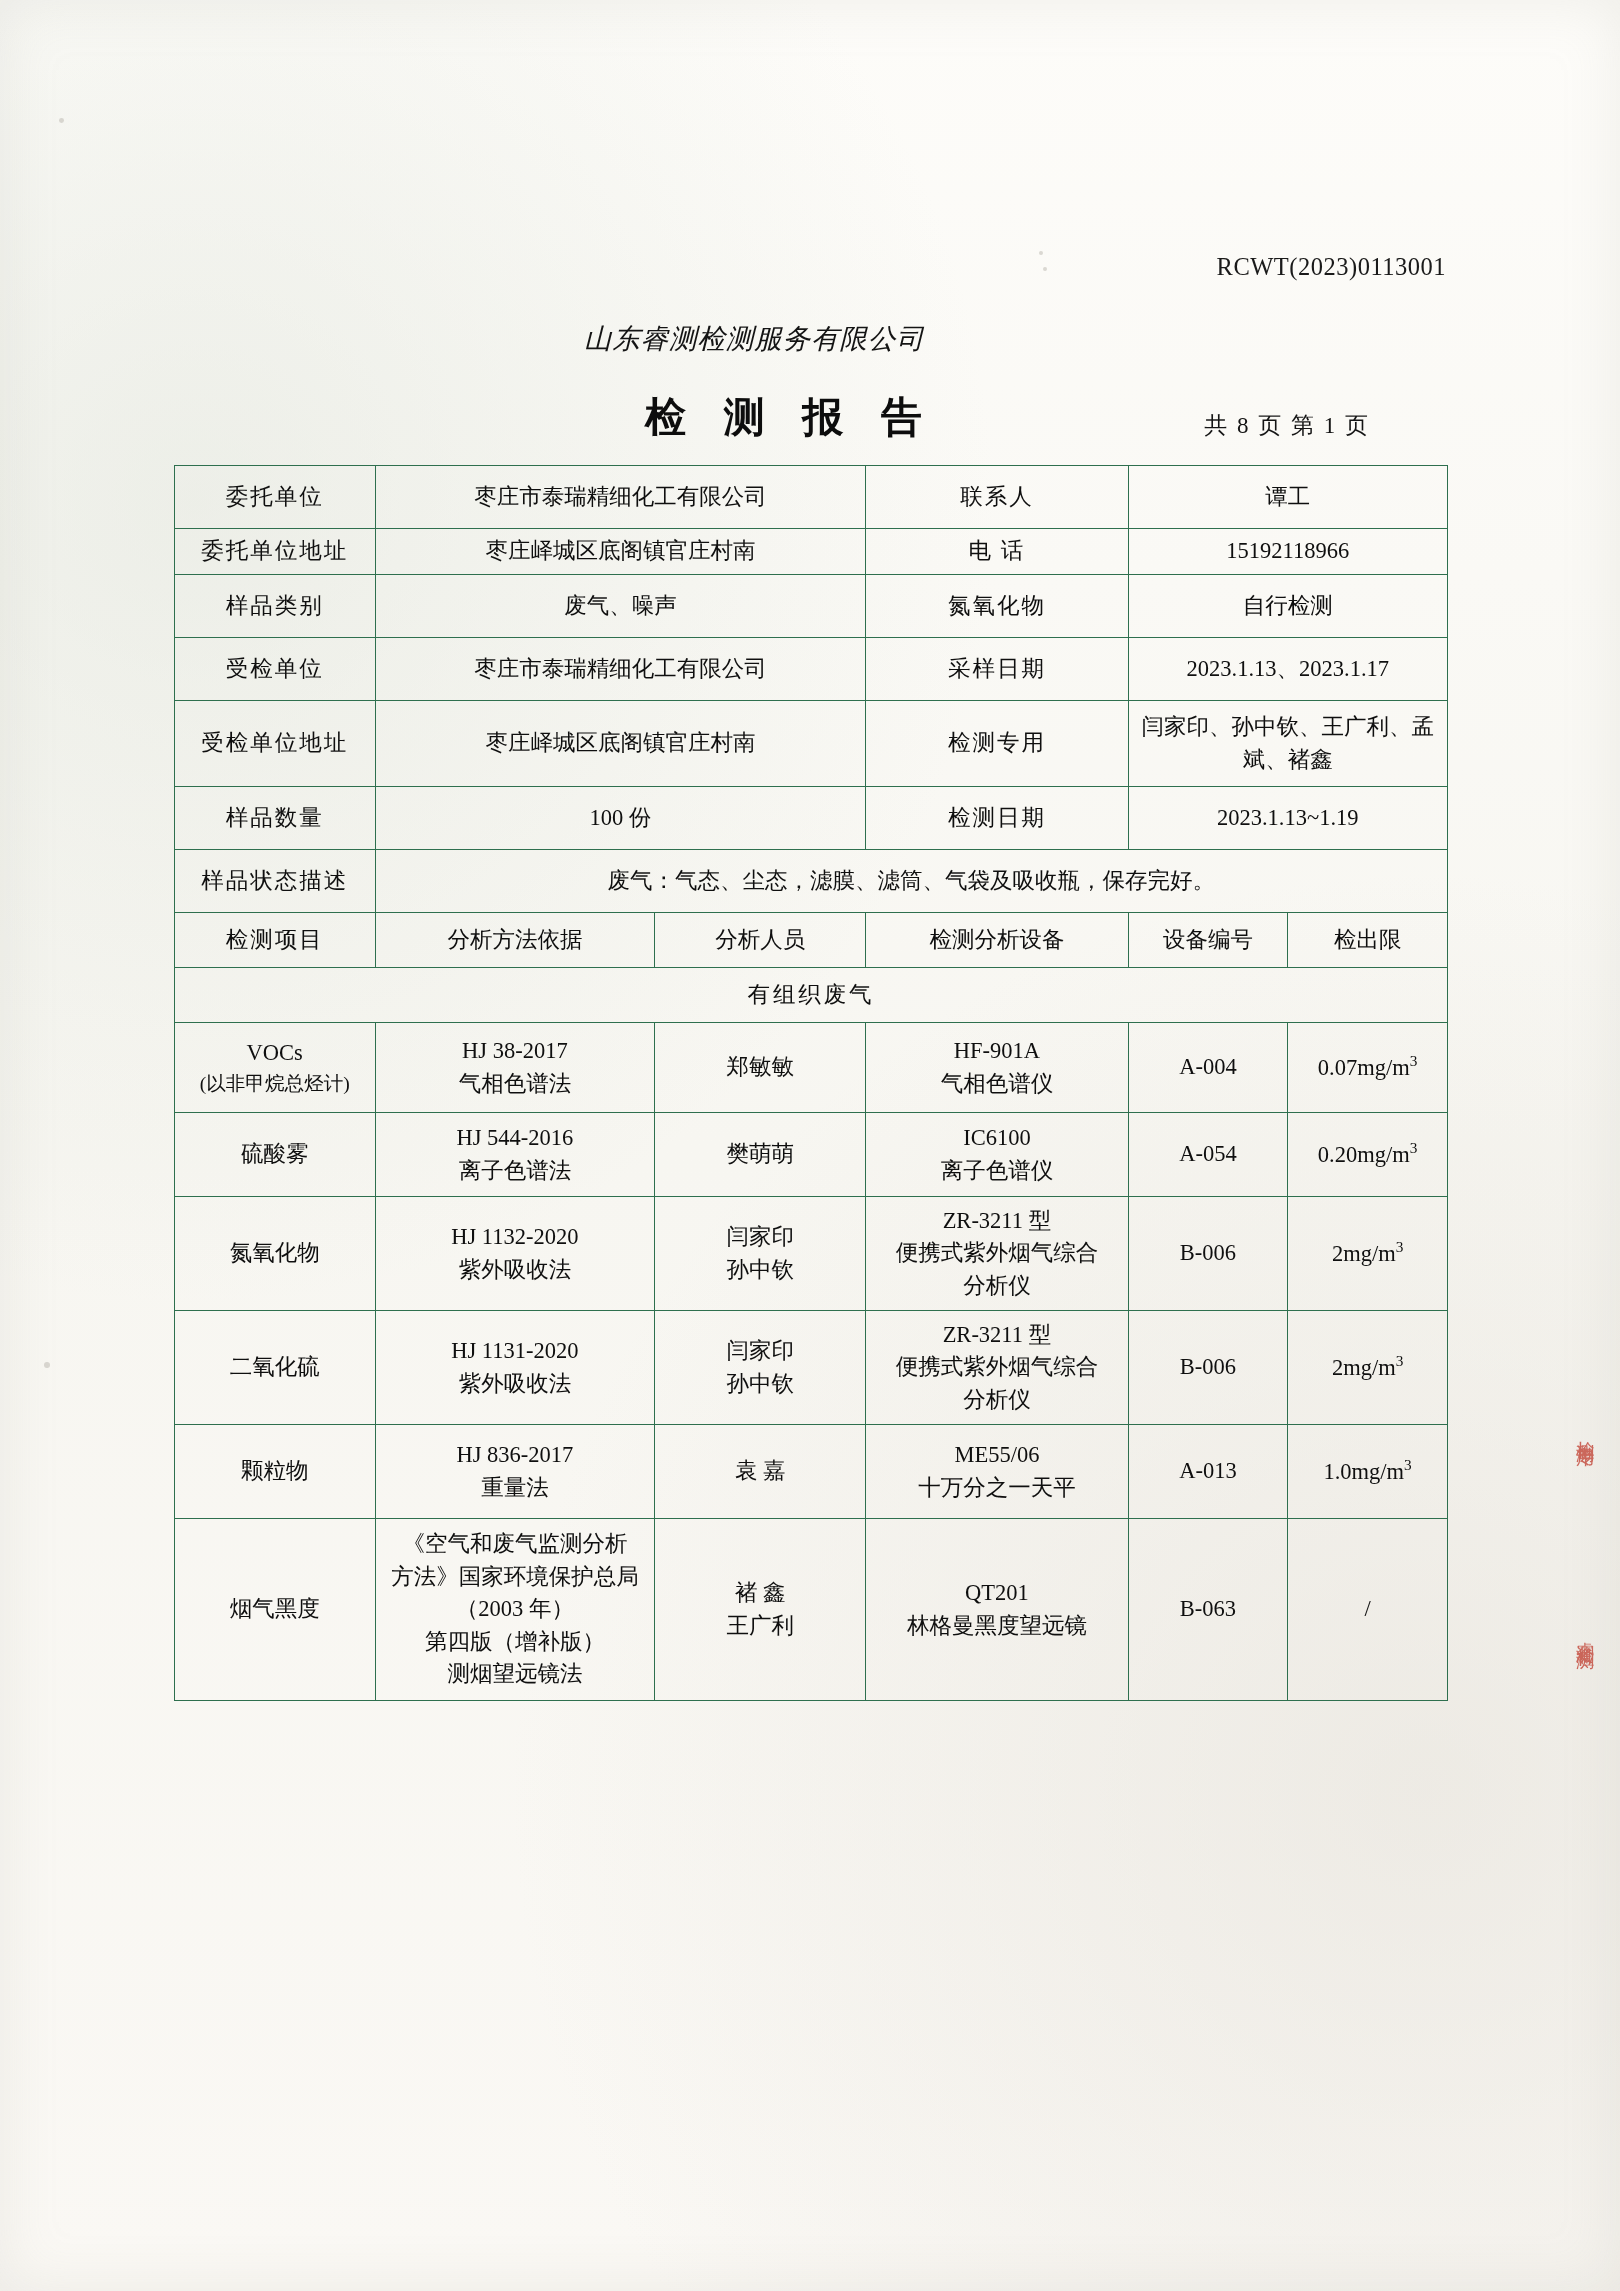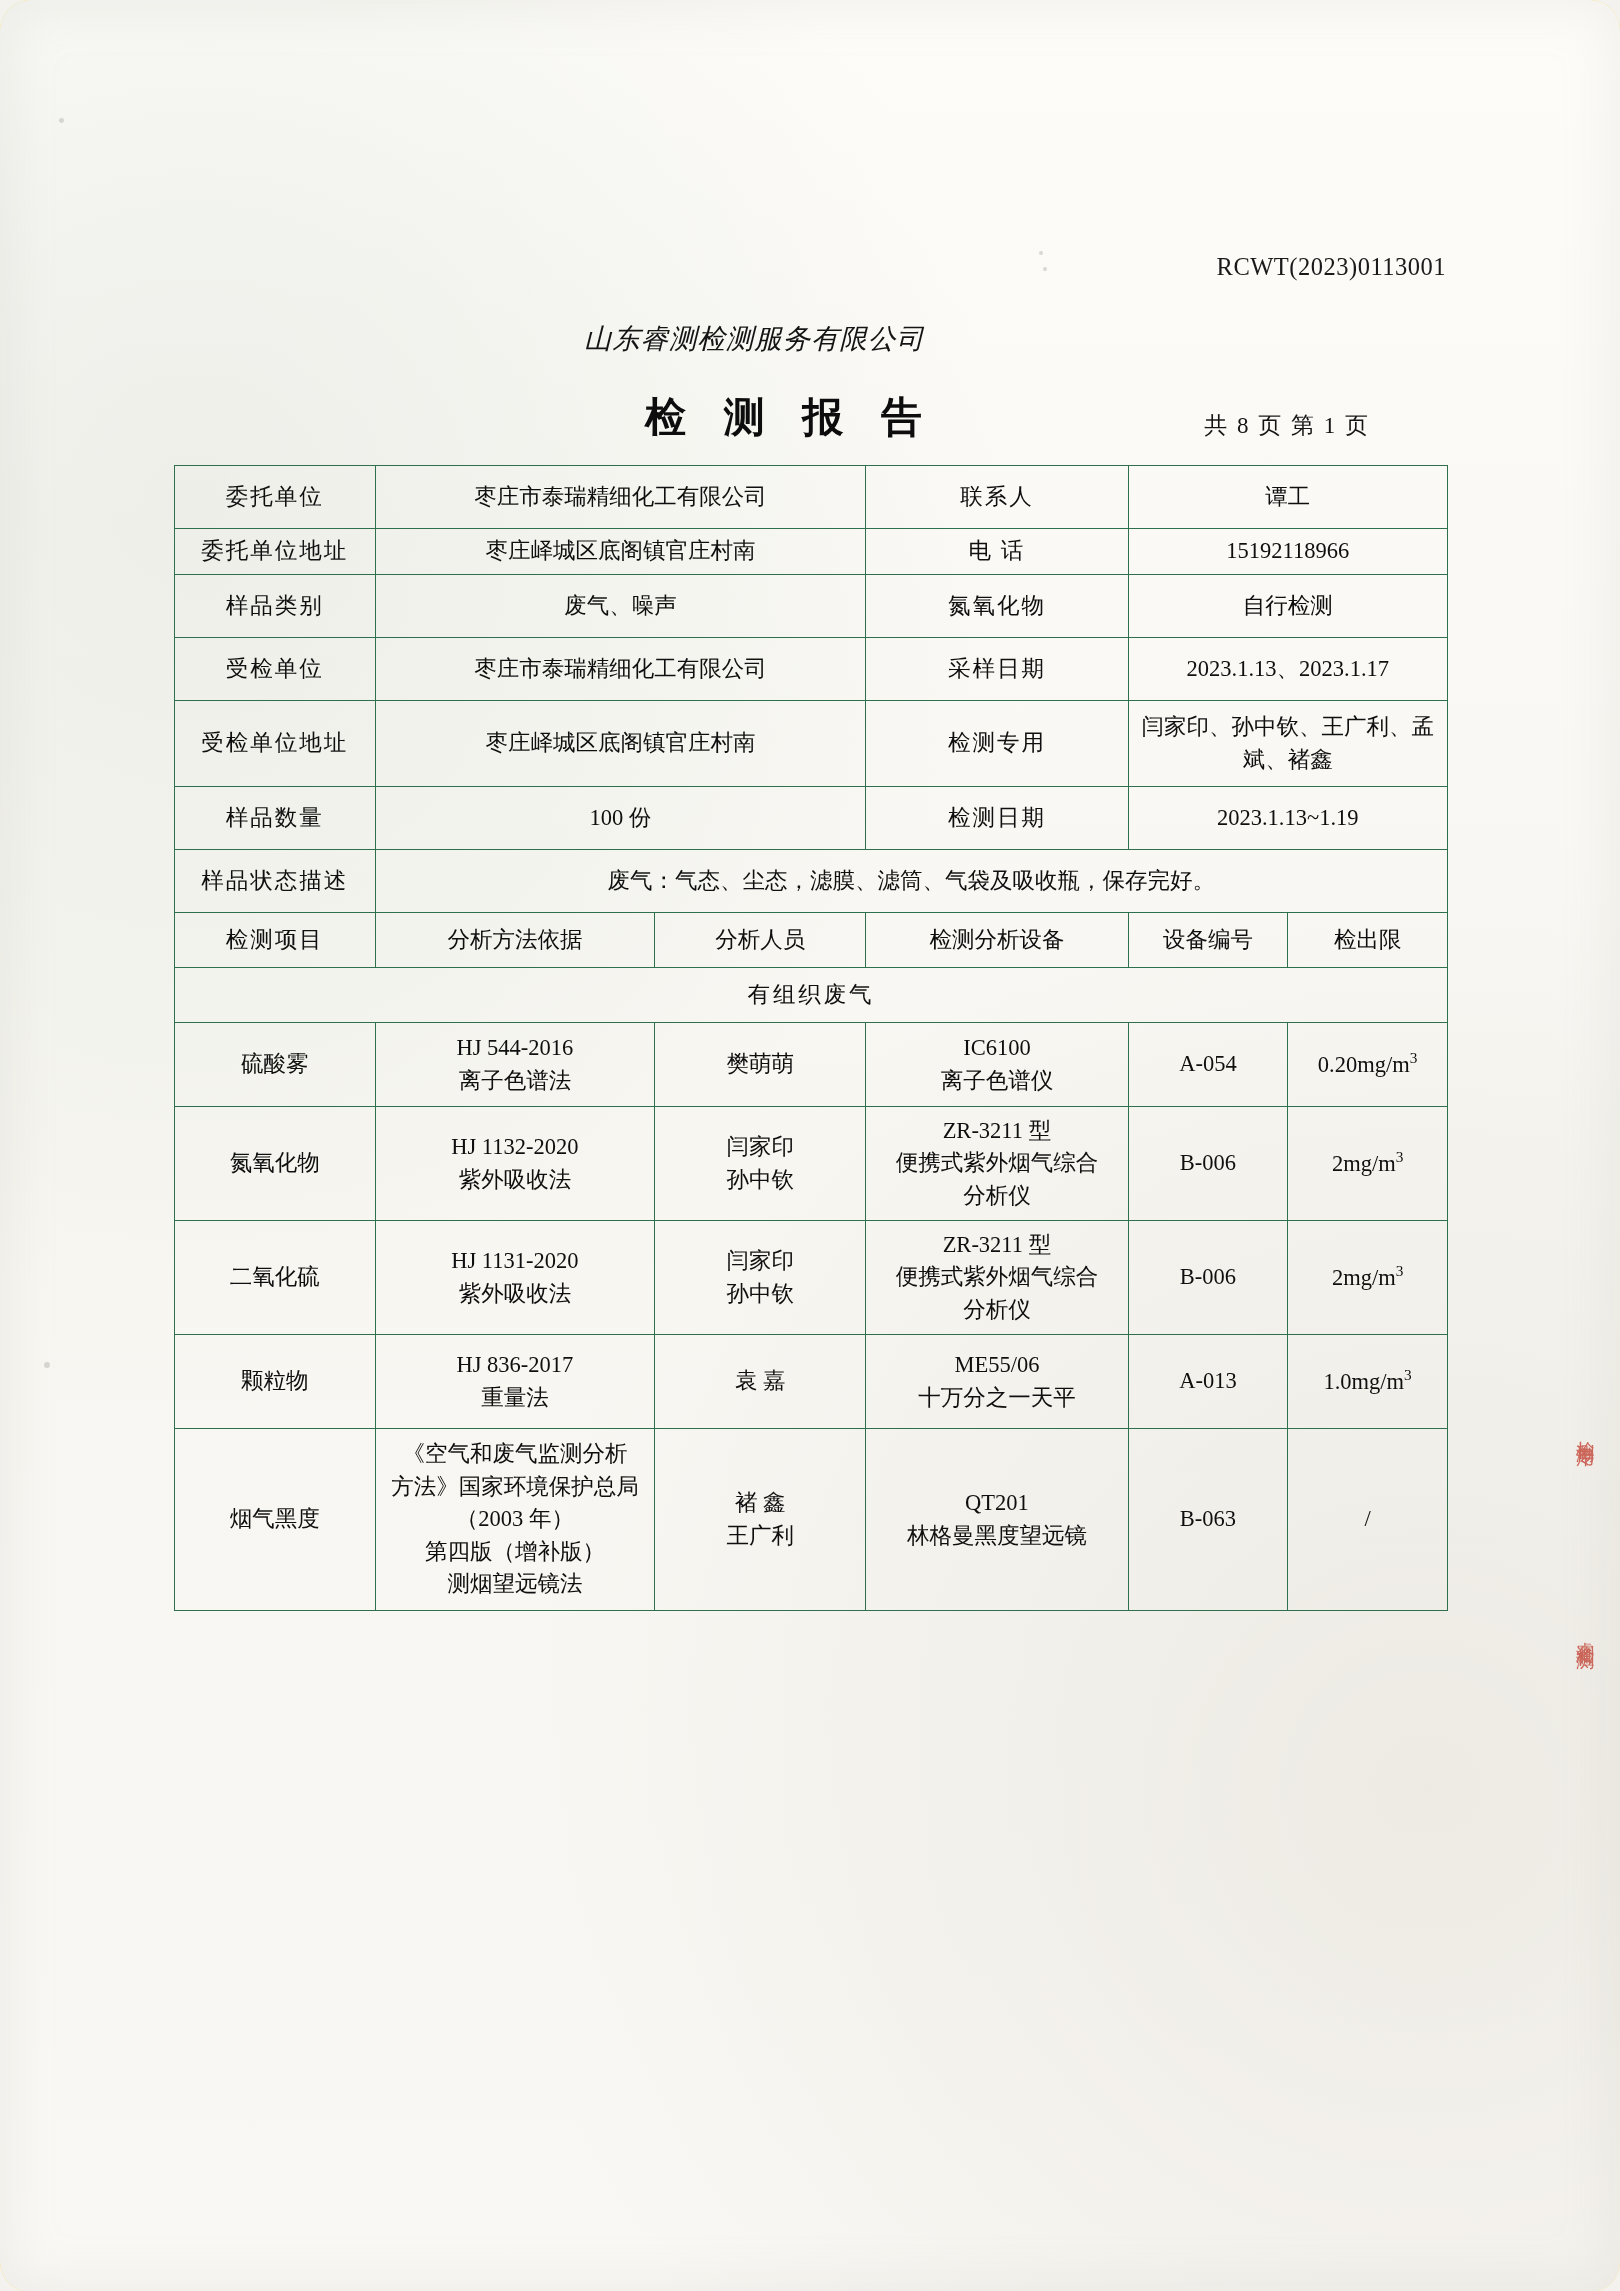--- a/index.html
+++ b/index.html
@@ -11,21 +11,20 @@
     font-family: "Liberation Serif", "DejaVu Serif", serif;
     color: #111;
   }
   .page {
     position: relative;
     width: 1620px;
     height: 2292px;
     margin: 0 auto;
     background: #fde047;
     overflow: hidden;
-    border-radius: 30px;
   }
   
   .paper-tint {
     position: absolute;
     inset: 0;
     background:
       radial-gradient(circle at 12% 22%, rgba(220,225,215,0.45) 0%, rgba(255,255,255,0) 35%),
       radial-gradient(circle at 88% 78%, rgba(226,222,214,0.5) 0%, rgba(255,255,255,0) 40%),
       linear-gradient(180deg, #fdfcf9 0%, #f7f6f1 50%, #faf8f4 100%);
     pointer-events: none;
@@ -201,20 +200,39 @@
         <td>分析人员</td>
         <td>检测分析设备</td>
         <td>设备编号</td>
         <td>检出限</td>
       </tr>
 
       <tr class="sec-head" style="height:55px">
         <td colspan="6">有组织废气</td>
       </tr>
 
+      <tr style="height:90px">
+        <td>
+          <span class="mline">VOCs</span>
+          <span class="mline small">(以非甲烷总烃计)</span>
+        </td>
+        <td>
+          <span class="mline">HJ 38-2017</span>
+          <span class="mline">气相色谱法</span>
+        </td>
+        <td>
+          <span class="mline">郑敏敏</span>
+        </td>
+        <td>
+          <span class="mline">HF-901A</span>
+          <span class="mline">气相色谱仪</span>
+        </td>
+        <td>A-004</td>
+        <td><span>0.07mg/m</span><sup>3</sup></td>
+      </tr>
 
       <tr style="height:84px">
         <td>
           <span class="mline">硫酸雾</span>
         </td>
         <td>
           <span class="mline">HJ 544-2016</span>
           <span class="mline">离子色谱法</span>
         </td>
         <td>

